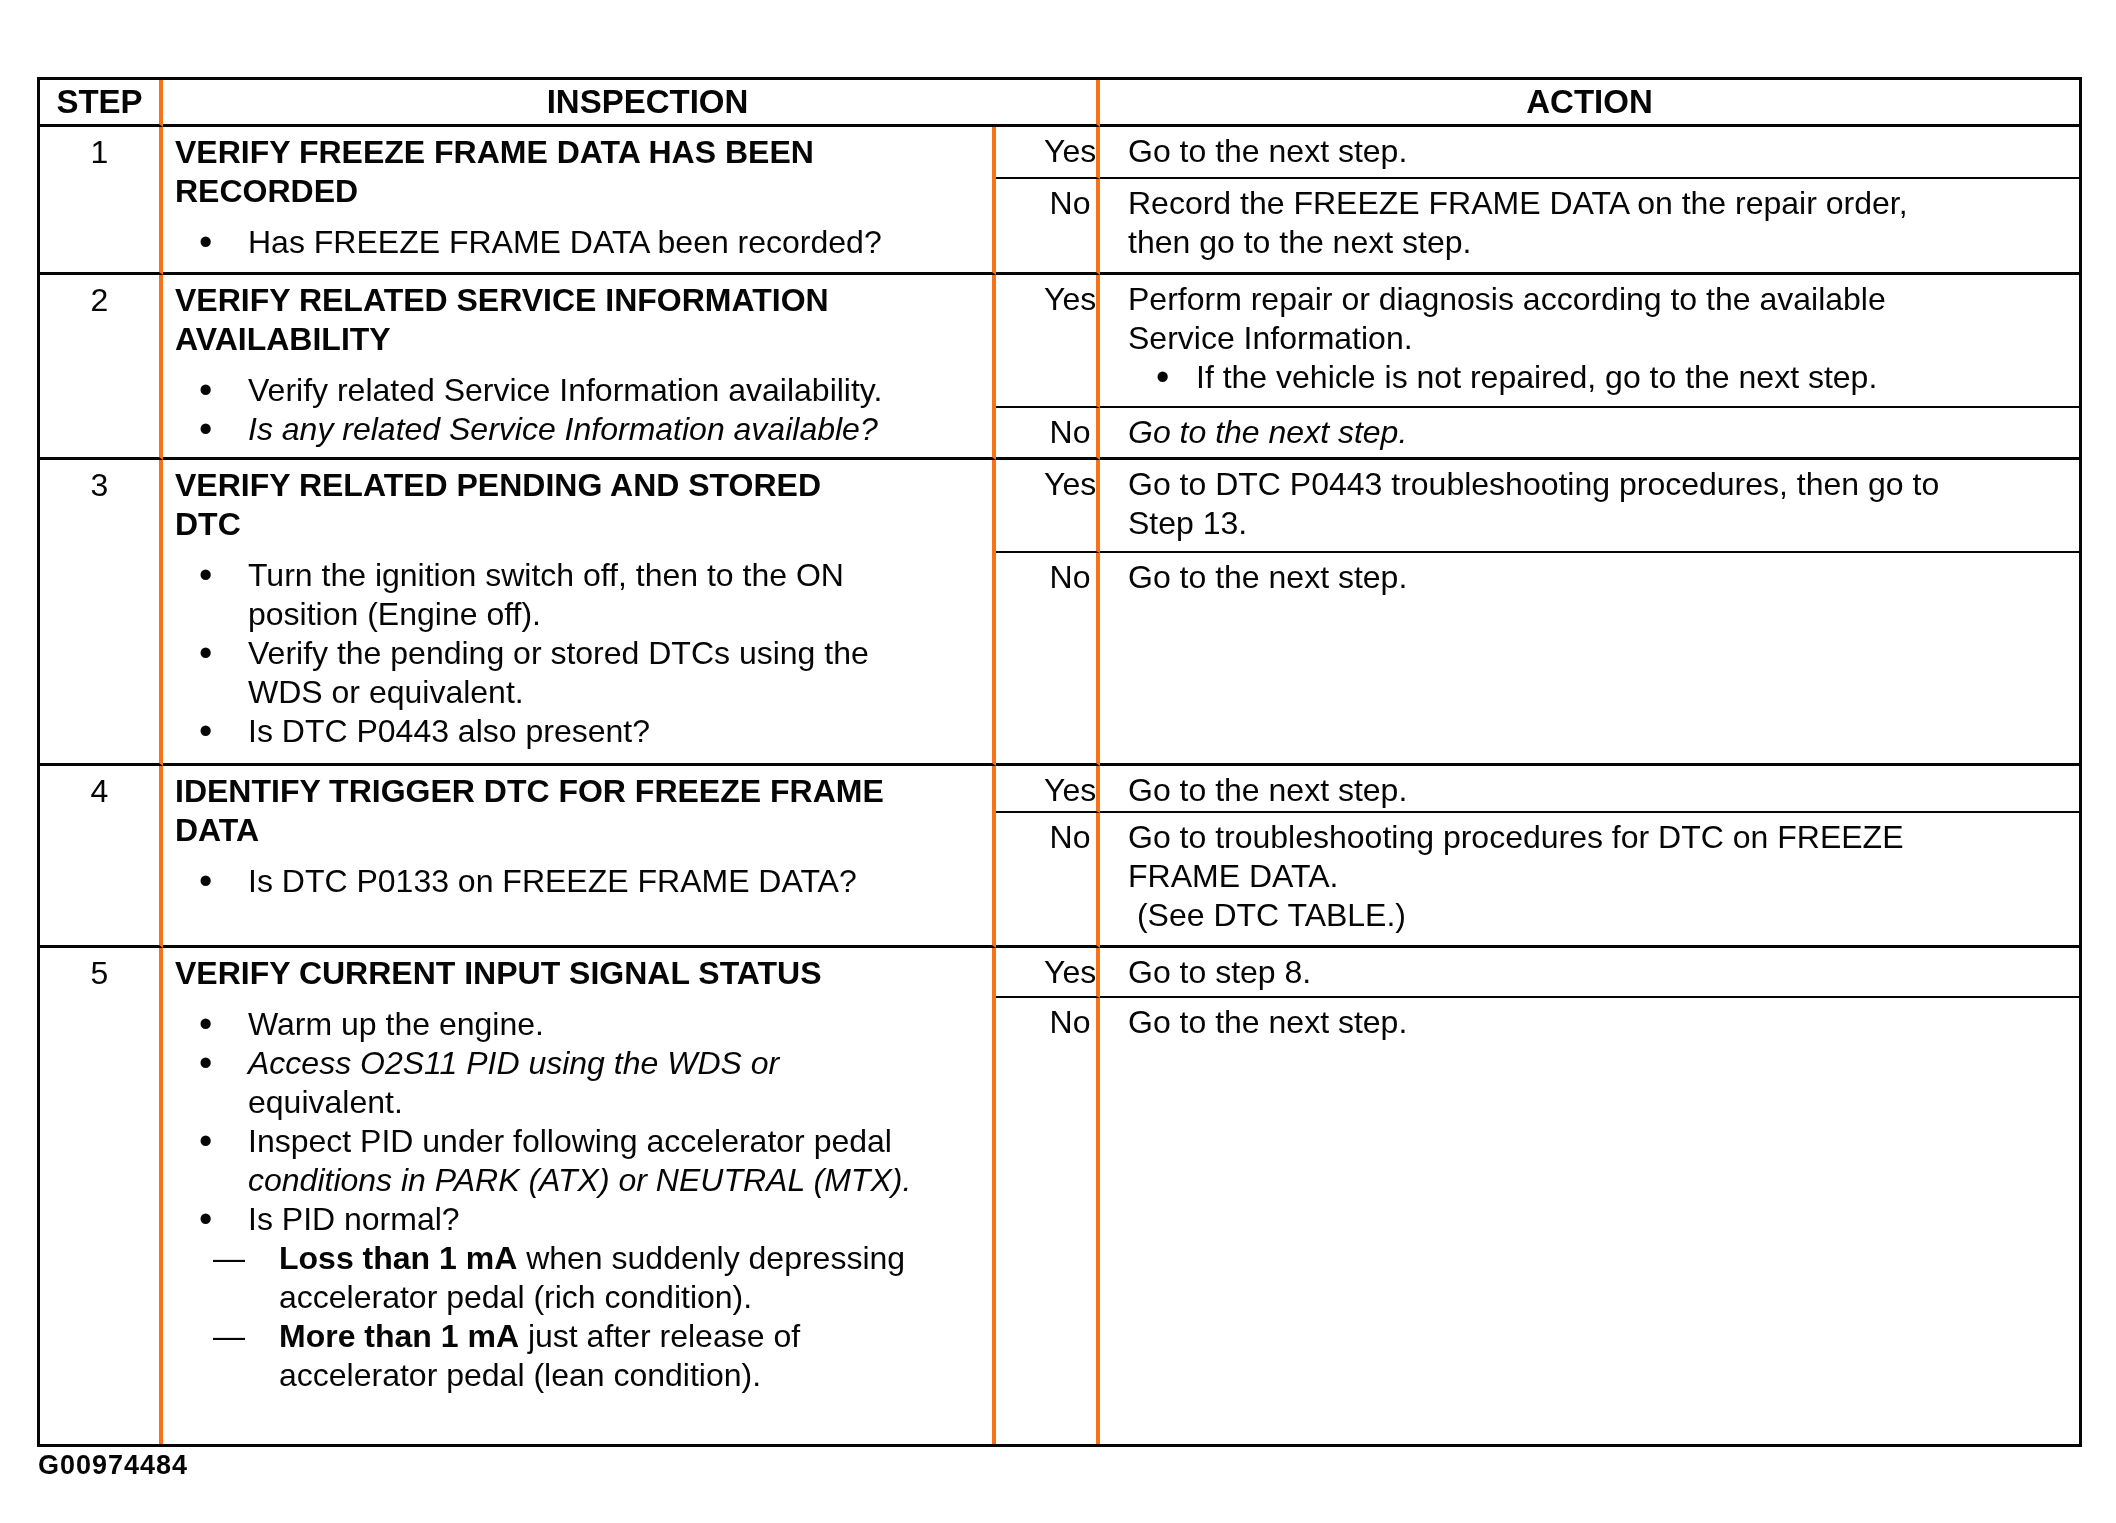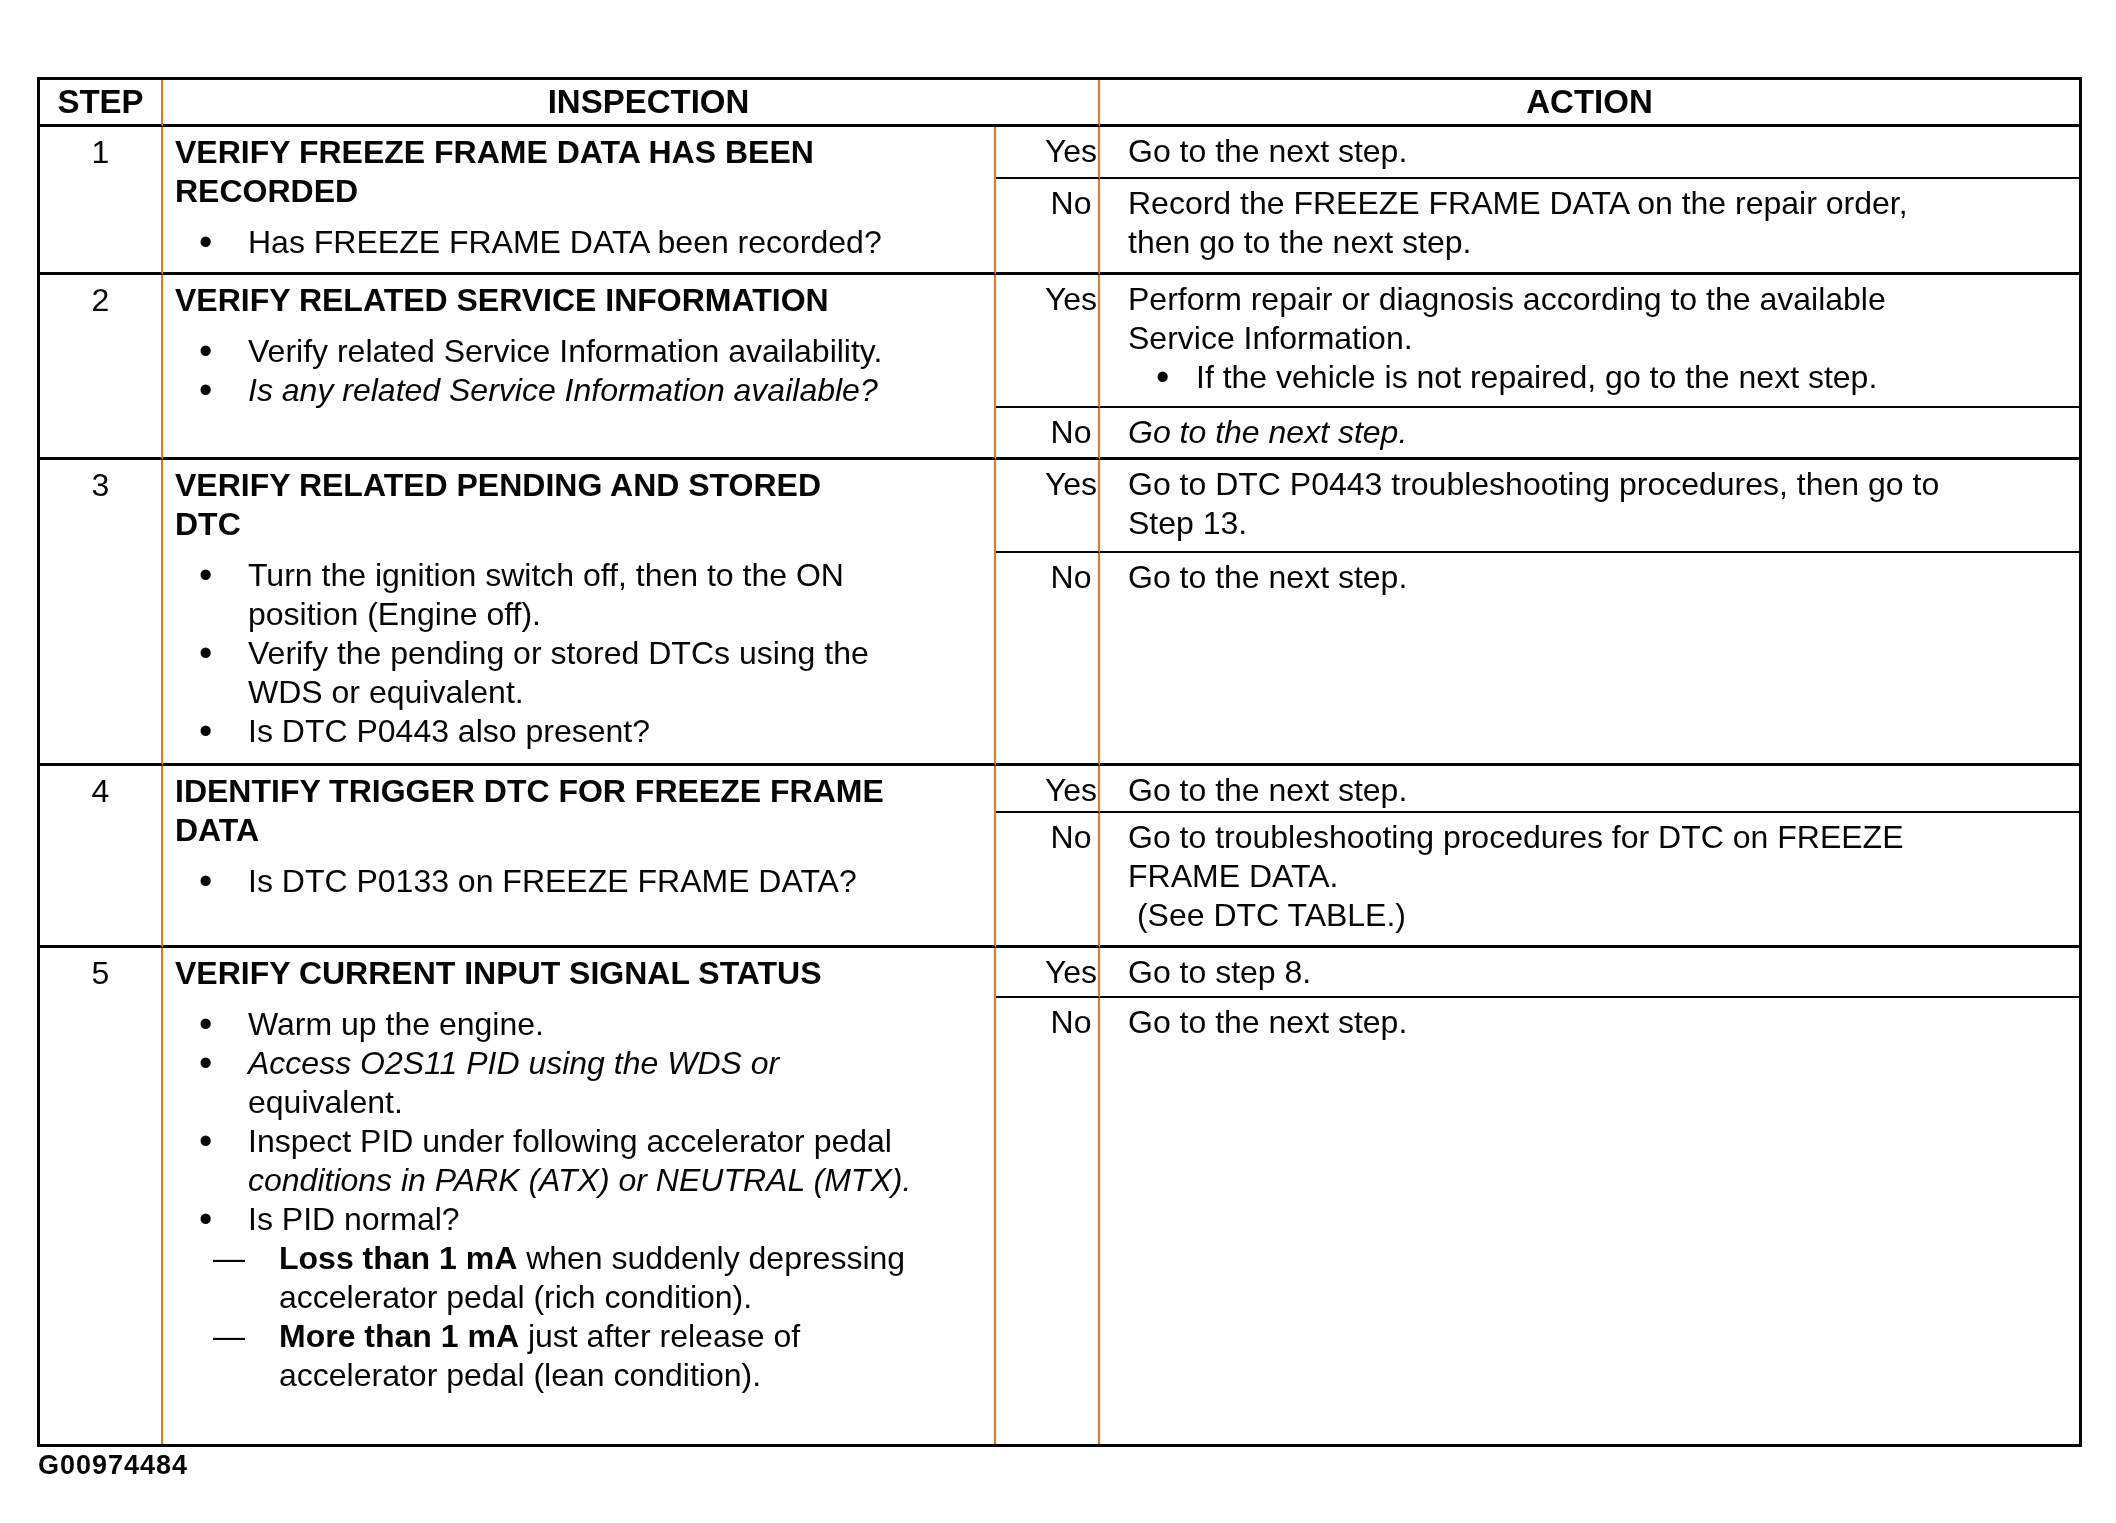--- a/index.html
+++ b/index.html
@@ -12,21 +12,21 @@
   .dtable{
     position:absolute;left:37px;top:77px;width:2045px;
     box-sizing:border-box;border:3px solid #060606;background:#fff;
     display:grid;
     grid-template-columns:123px 833px 104px 1fr;
     grid-template-rows:47px 52px 96px 133px 52px 93px 213px 47px 135px 50px 446px;
     font-size:32px;line-height:39px;
   }
   .cell{
     box-sizing:border-box;overflow:hidden;
-    border-right:2px solid #f97316;border-bottom:2px solid #060606;
+    border-right:4px solid #f97316;border-bottom:2px solid #060606;
   }
   .hcell{
     font-weight:bold;text-align:center;padding-top:2px;font-size:33px;
     border-bottom:3px solid #060606;
   }
   .lastcol{border-right:none;}
   .step-end{border-bottom:3px solid #060606;}
   .no-bottom{border-bottom:none;}
   .step-cell{text-align:center;padding-top:6px;}
   .insp-cell{padding:6px 6px 0 12px;}
@@ -87,20 +87,21 @@
           <div class="txt">
             <div class="line"><span>Record the FREEZE FRAME DATA on the repair order,</span></div>
             <div class="line"><span>then go to the next step.</span></div>
           </div>
         </div>
       </div>
       <div class="cell step-cell step-end" style="grid-area: 4 / 1 / span 2;">2</div>
       <div class="cell insp-cell step-end" style="grid-area: 4 / 2 / span 2;">
         <div class="title">
           <div class="line"><span>VERIFY RELATED SERVICE INFORMATION</span></div>
+          <div class="line"><span>AVAILABILITY</span></div>
         </div>
         <div class="item bullet">
           <div class="marker">•</div>
           <div class="txt">
             <div class="line"><span>Verify related Service Information availability.</span></div>
           </div>
         </div>
         <div class="item bullet">
           <div class="marker">•</div>
           <div class="txt">

